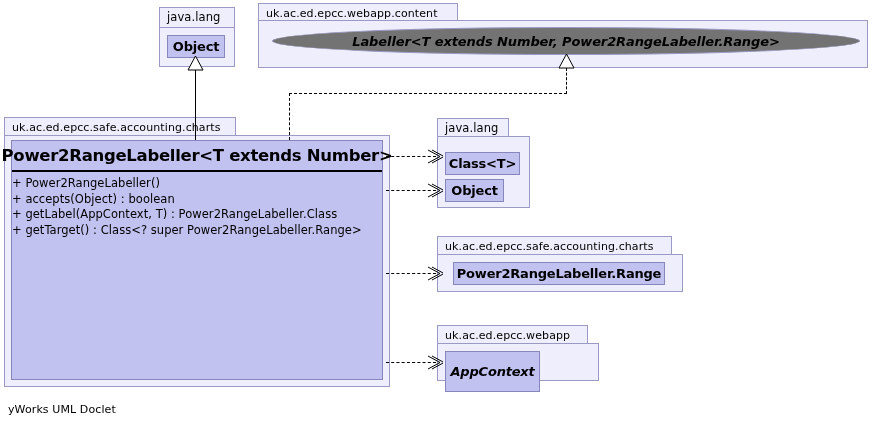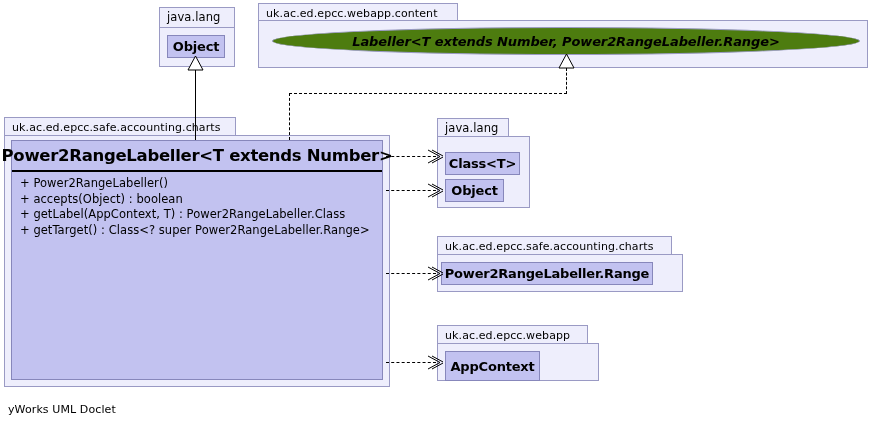--- a/index.html
+++ b/index.html
@@ -86,30 +86,29 @@
   }
   .focus-ops {
     box-sizing: border-box;
     padding: 4px 0 0 0;
     flex: 1 1 auto;
   }
   .op {
     font-size: 11.5px;
     color: #000000;
     line-height: 15.5px;
-    padding-left: 8px;
     white-space: nowrap;
     letter-spacing: 0.05px;
   }
 
   
   .iface-ellipse {
     position: absolute;
     box-sizing: border-box;
-    background: #4d7c0f;
+    background: #737373;
     border: 1px solid #9a9ac4;
     border-radius: 50%;
     display: flex;
     align-items: center;
     justify-content: center;
     font-style: italic;
     font-weight: bold;
     font-size: 13px;
     color: #000000;
     white-space: nowrap;
@@ -180,27 +179,27 @@
     <div class="pkg-tab" style="width:72px; height:19px;">java.lang</div>
     <div class="pkg-body" style="top:18px; width:93px; height:72px;"></div>
   </div>
   <div class="node" style="left:445px; top:152px; width:75px; height:23px;">Class&lt;T&gt;</div>
   <div class="node" style="left:445px; top:179px; width:59px; height:23px;">Object</div>
 
   <div class="pkg" style="left:437px; top:236px; width:246px; height:56px;">
     <div class="pkg-tab" style="width:235px; height:19px; font-size:11px;">uk.ac.ed.epcc.safe.accounting.charts</div>
     <div class="pkg-body" style="top:18px; width:246px; height:38px;"></div>
   </div>
-  <div class="node" style="left:441px; top:262px; width:212px; height:23px;">Power2RangeLabeller.Range</div>
+  <div class="node" style="left:453px; top:262px; width:212px; height:23px;">Power2RangeLabeller.Range</div>
 
   <div class="pkg" style="left:437px; top:325px; width:162px; height:56px;">
     <div class="pkg-tab" style="width:151px; height:19px; font-size:11px;">uk.ac.ed.epcc.webapp</div>
     <div class="pkg-body" style="top:18px; width:162px; height:38px;"></div>
   </div>
-  <div class="node" style="left:445px; top:351px; width:95px; height:30px;">AppContext</div>
+  <div class="node" style="left:445px; top:351px; width:95px; height:41px;font-style:italic;">AppContext</div>
 
   <div class="edge edge-v" style="left:195px; top:70px; width:1px; height:70px;"></div>
   <svg style="position:absolute; left:187px; top:56px;" width="17" height="15">
     <polygon points="8.5,0 16,14 1,14" fill="#ffffff" stroke="#000000" stroke-width="1"></polygon>
   </svg>
 
   <div class="dash-v" style="left:289px; top:93px; height:47px;"></div>
   <div class="dash-h" style="left:289px; top:93px; width:278px;"></div>
   <div class="dash-v" style="left:566px; top:68px; height:26px;"></div>
   <svg style="position:absolute; left:558px; top:54px;" width="17" height="15">

